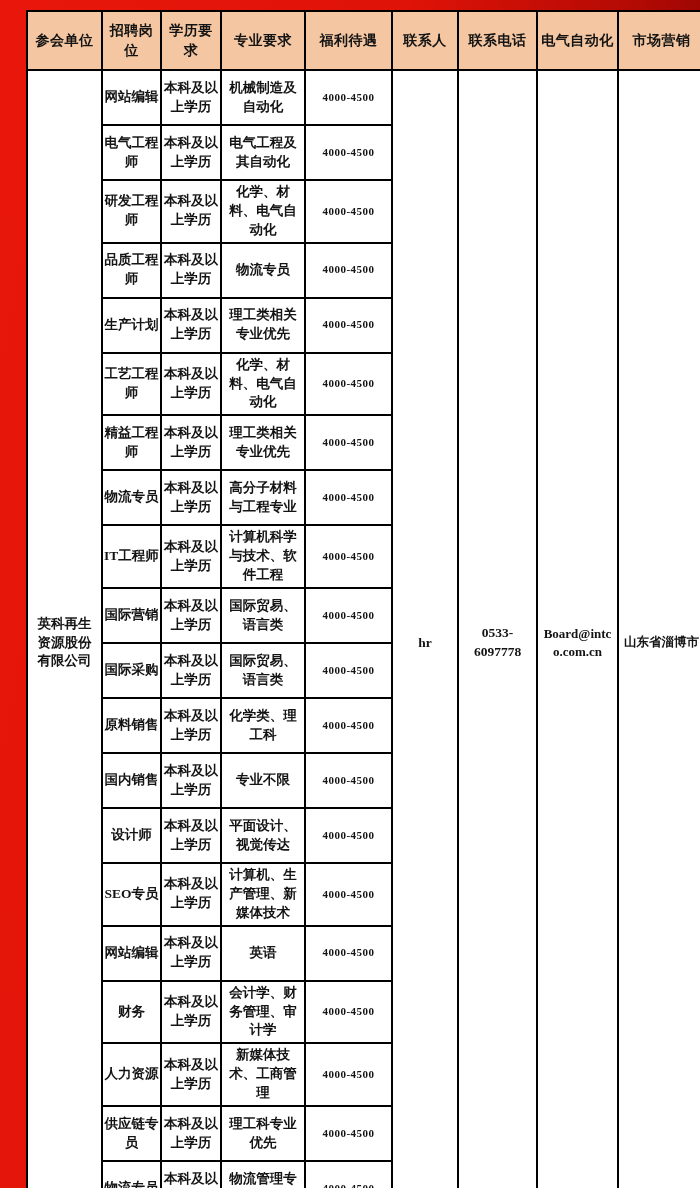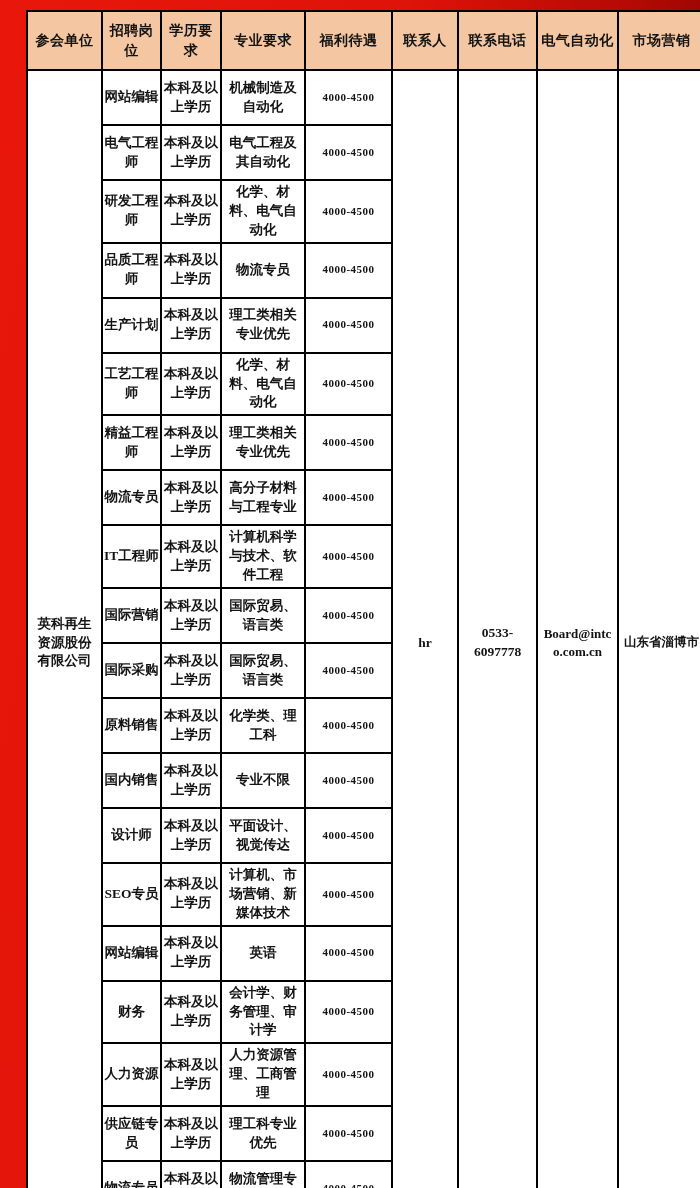--- a/index.html
+++ b/index.html
@@ -178,39 +178,39 @@
         </tr>
         <tr>
           <td class="position-cell">设计师</td>
           <td class="education-cell">本科及以上学历</td>
           <td class="major-cell">平面设计、视觉传达</td>
           <td class="salary-cell">4000-4500</td>
         </tr>
         <tr>
           <td class="position-cell">SEO专员</td>
           <td class="education-cell">本科及以上学历</td>
-          <td class="major-cell">计算机、市场营销、新媒体技术</td>
+          <td class="major-cell">计算机、生产管理、新媒体技术</td>
           <td class="salary-cell">4000-4500</td>
         </tr>
         <tr>
           <td class="position-cell">网站编辑</td>
           <td class="education-cell">本科及以上学历</td>
           <td class="major-cell">英语</td>
           <td class="salary-cell">4000-4500</td>
         </tr>
         <tr>
           <td class="position-cell">财务</td>
           <td class="education-cell">本科及以上学历</td>
           <td class="major-cell">会计学、财务管理、审计学</td>
           <td class="salary-cell">4000-4500</td>
         </tr>
         <tr>
           <td class="position-cell">人力资源</td>
           <td class="education-cell">本科及以上学历</td>
-          <td class="major-cell">人力资源管理、工商管理</td>
+          <td class="major-cell">新媒体技术、工商管理</td>
           <td class="salary-cell">4000-4500</td>
         </tr>
         <tr>
           <td class="position-cell">供应链专员</td>
           <td class="education-cell">本科及以上学历</td>
           <td class="major-cell">理工科专业优先</td>
           <td class="salary-cell">4000-4500</td>
         </tr>
         <tr>
           <td class="position-cell">物流专员</td>

